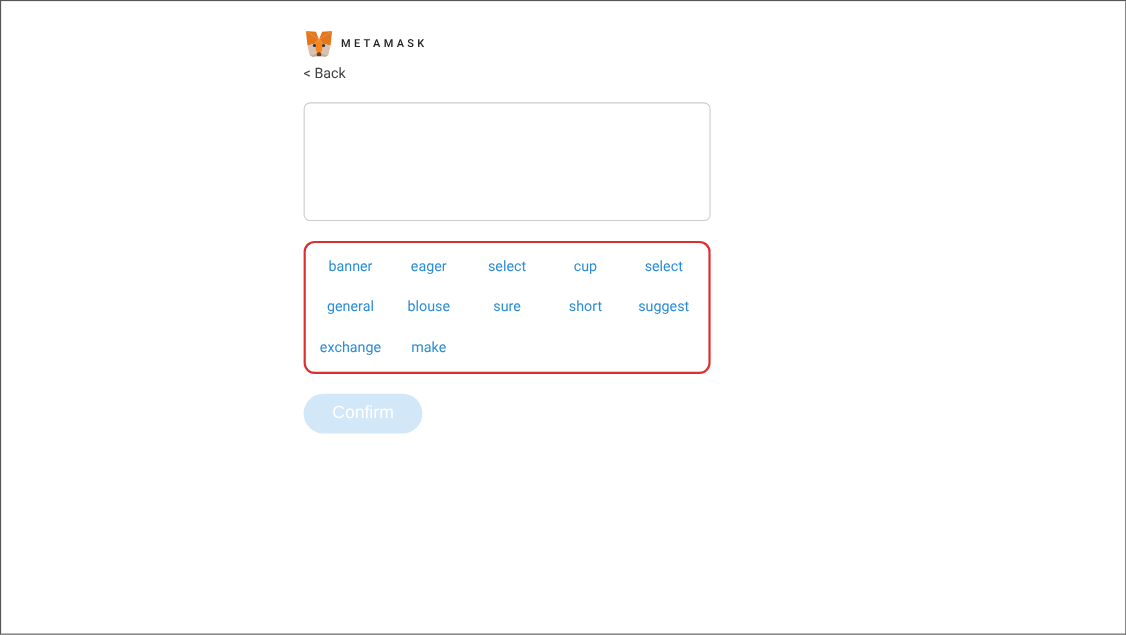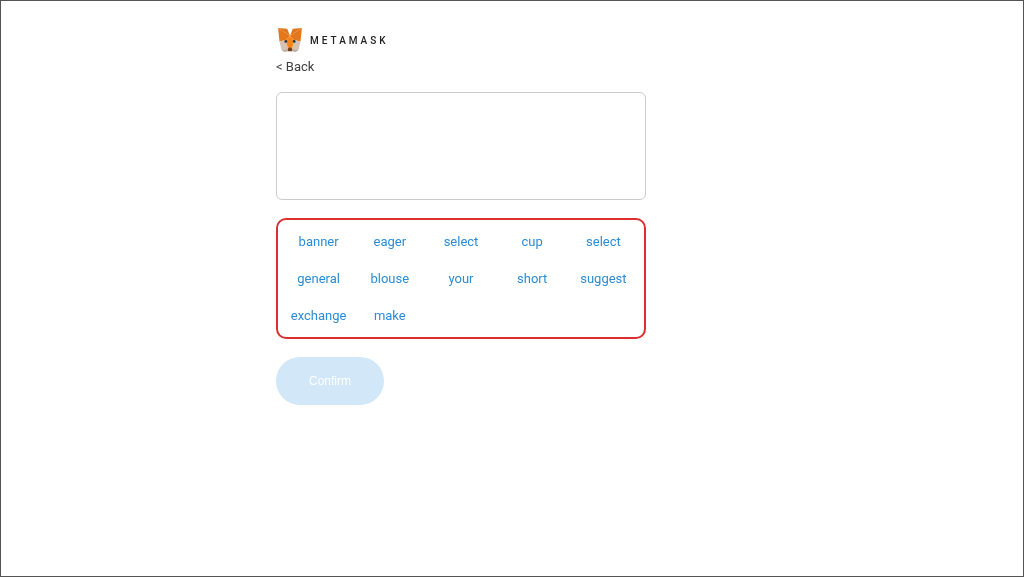--- a/index.html
+++ b/index.html
@@ -73,26 +73,26 @@
       column-gap: 10px;
       text-align: center;
     }
     .word {
       color: #2b8dd6;
       font-size: 13px;
       cursor: pointer;
     }
     .confirm-btn {
       width: 108px;
-      height: 48px;
+      height: 36px;
       border: none;
       border-radius: 30px;
       background: #d2e7f7;
       color: #fff;
-      font-size: 12px;
+      font-size: 16px;
       cursor: not-allowed;
     }
   </style>
 </head>
 <body>
 
 <div class="container">
   <div class="header">
     <svg class="fox-logo" viewBox="0 0 40 40">
       <polygon points="3,3 20,14 16,4" fill="#e2761b"></polygon>
@@ -119,21 +119,21 @@
 
   <div class="word-grid-wrapper">
     <div class="word-grid">
       <span class="word">banner</span>
       <span class="word">eager</span>
       <span class="word">select</span>
       <span class="word">cup</span>
       <span class="word">select</span>
       <span class="word">general</span>
       <span class="word">blouse</span>
-      <span class="word">your</span>
+      <span class="word">sure</span>
       <span class="word">short</span>
       <span class="word">suggest</span>
       <span class="word">exchange</span>
       <span class="word">make</span>
     </div>
   </div>
 
   <button class="confirm-btn" disabled="">Confirm</button>
 </div>
 

